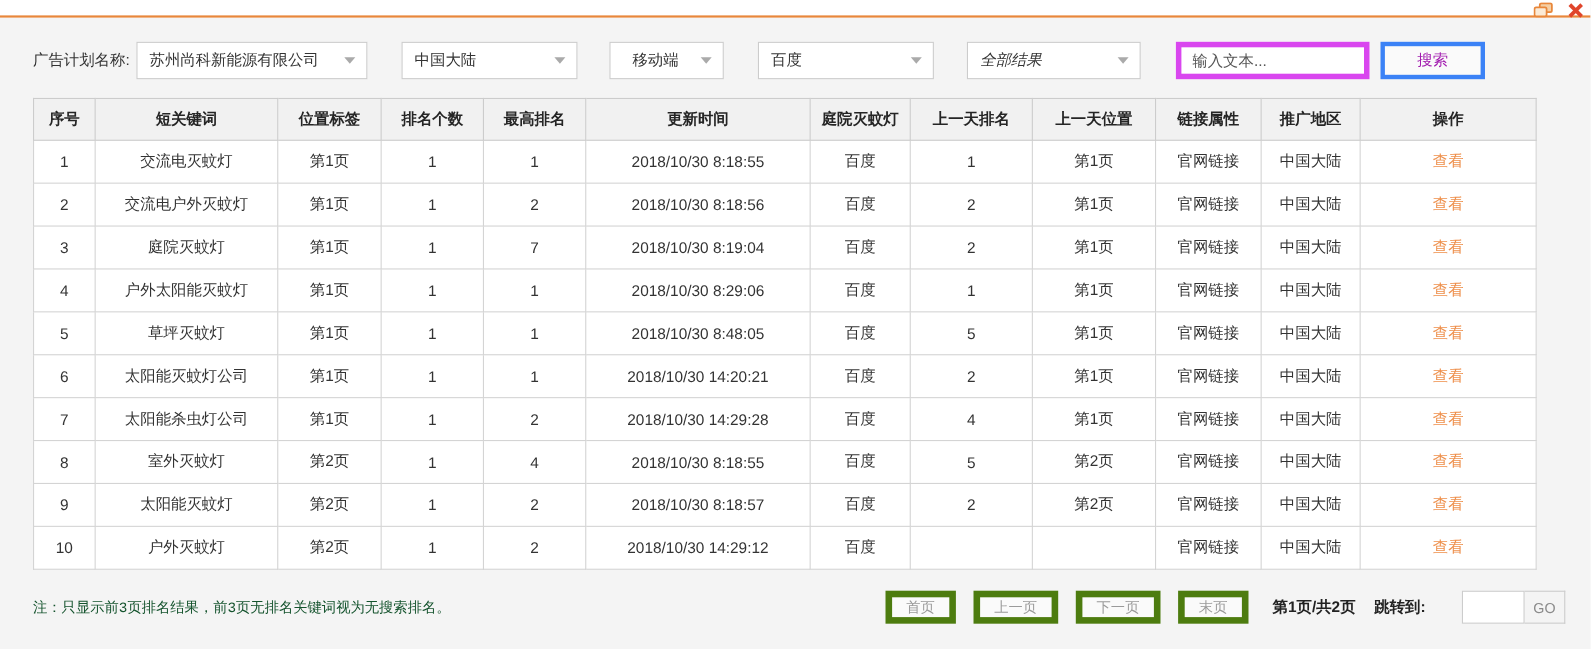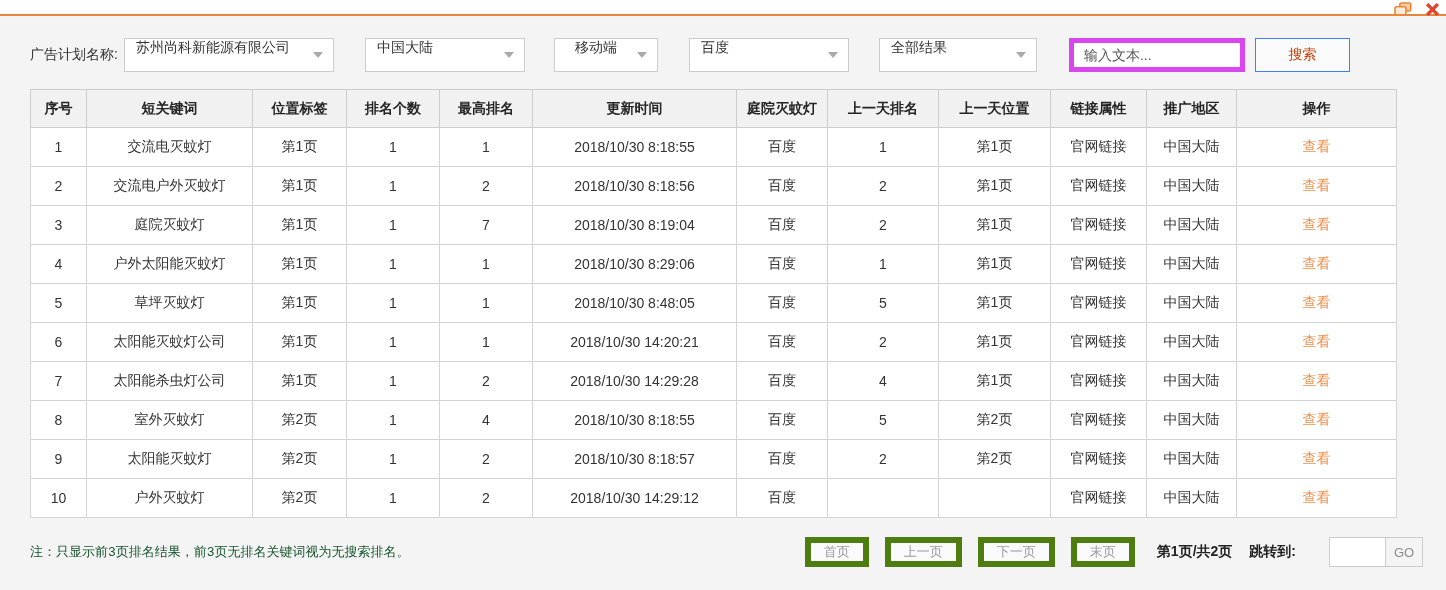--- a/index.html
+++ b/index.html
@@ -21,45 +21,45 @@
   .win-btn { width:18px; height:15px; display:flex; align-items:center; justify-content:center; cursor:pointer; }
 
   
   .filterbar {
     margin:22px 30px 0 30px; height:34px;
     display:flex; align-items:center;
   }
   .filter-label { font-size:14px; color:#333; margin-right:6px; white-space:nowrap; }
   .select {
     position:relative; height:34px; background:#fff; border:1px solid #ccc;
-    display:flex; align-items:flex-start; padding:0 26px 0 11px;
+    display:flex; align-items:center; padding:0 26px 0 11px;
     font-size:14px; color:#333; cursor:pointer; white-space:nowrap;
   }
   .caret {
     position:absolute; right:10px; top:50%; margin-top:-3px;
     width:0; height:0;
     border-left:5px solid transparent; border-right:5px solid transparent;
     border-top:6px solid #aaa;
   }
   .sel-campaign { width:210px; margin-left:0; }
   .sel-region   { width:160px; margin-left:31px; }
   .sel-device   { width:104px; margin-left:29px;padding-left:20px; }
   .sel-engine   { width:160px; margin-left:31px; }
-  .sel-result   { width:158px; margin-left:30px; }
+  .sel-result   { width:158px; margin-left:30px;font-style:italic; }
   .search-input {
     margin-left:32px; width:176px; height:34px;
     border:5px solid #d946ef; background:#fff;
     padding:0 10px; font-size:14px; color:#333; outline:none;
     font-family:inherit;
   }
   .search-input::placeholder { color:#555; opacity:1; }
   .search-btn {
     margin-left:10px; width:95px; height:34px;
-    border:1px solid #3b82f6; background:#fafafa;
-    font-size:14px; color:#c2410c; cursor:pointer; font-family:inherit;
+    border:4px solid #3b82f6; background:#fafafa;
+    font-size:14px; color:#a21caf; cursor:pointer; font-family:inherit;
   }
 
   
   table.rank-table {
     border-collapse:collapse; table-layout:fixed;
     width:1366px; margin:17px 0 0 30px; background:#fff;
     border:1px solid #a16207;
   }
   .rank-table th {
     background:#f1f1f1; font-weight:bold; font-size:14px; color:#252525;

